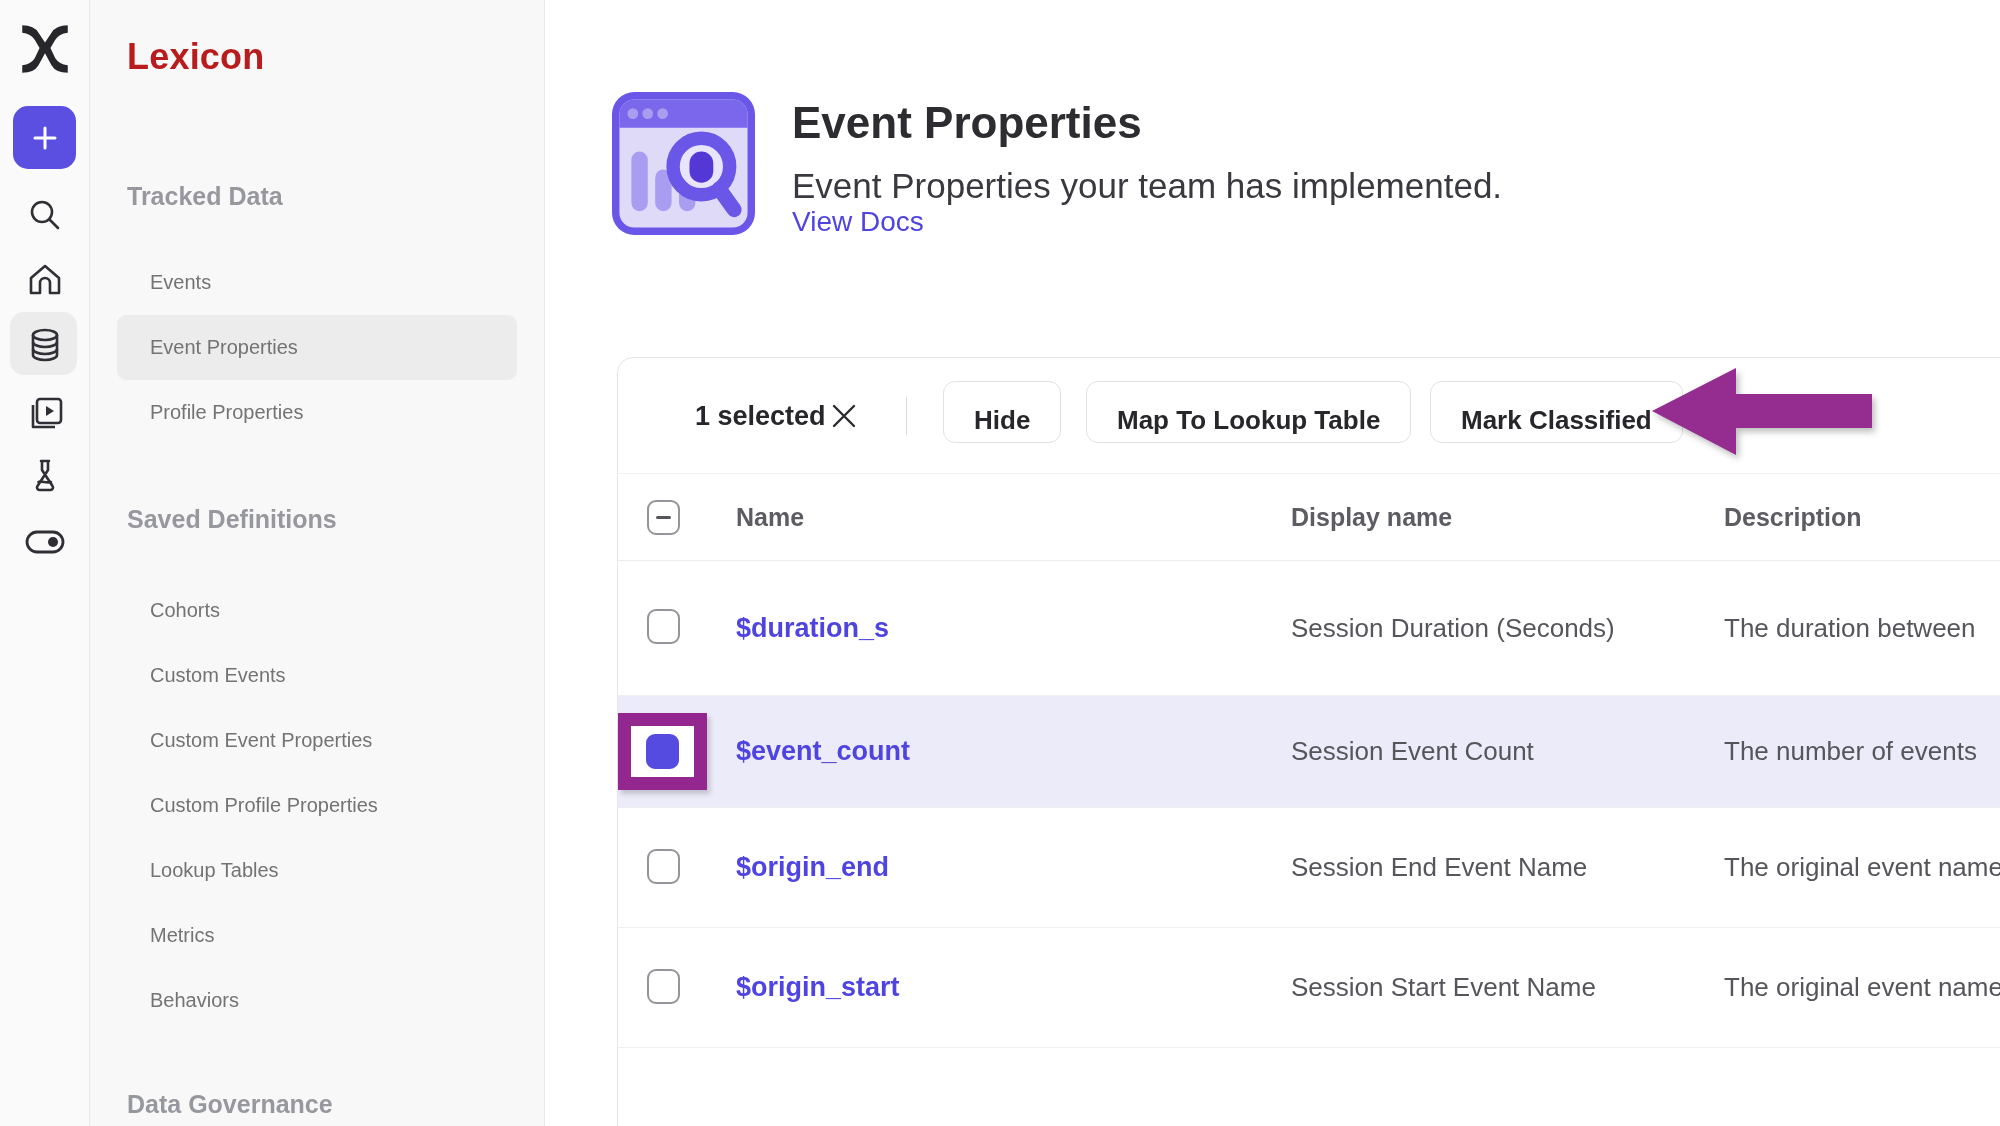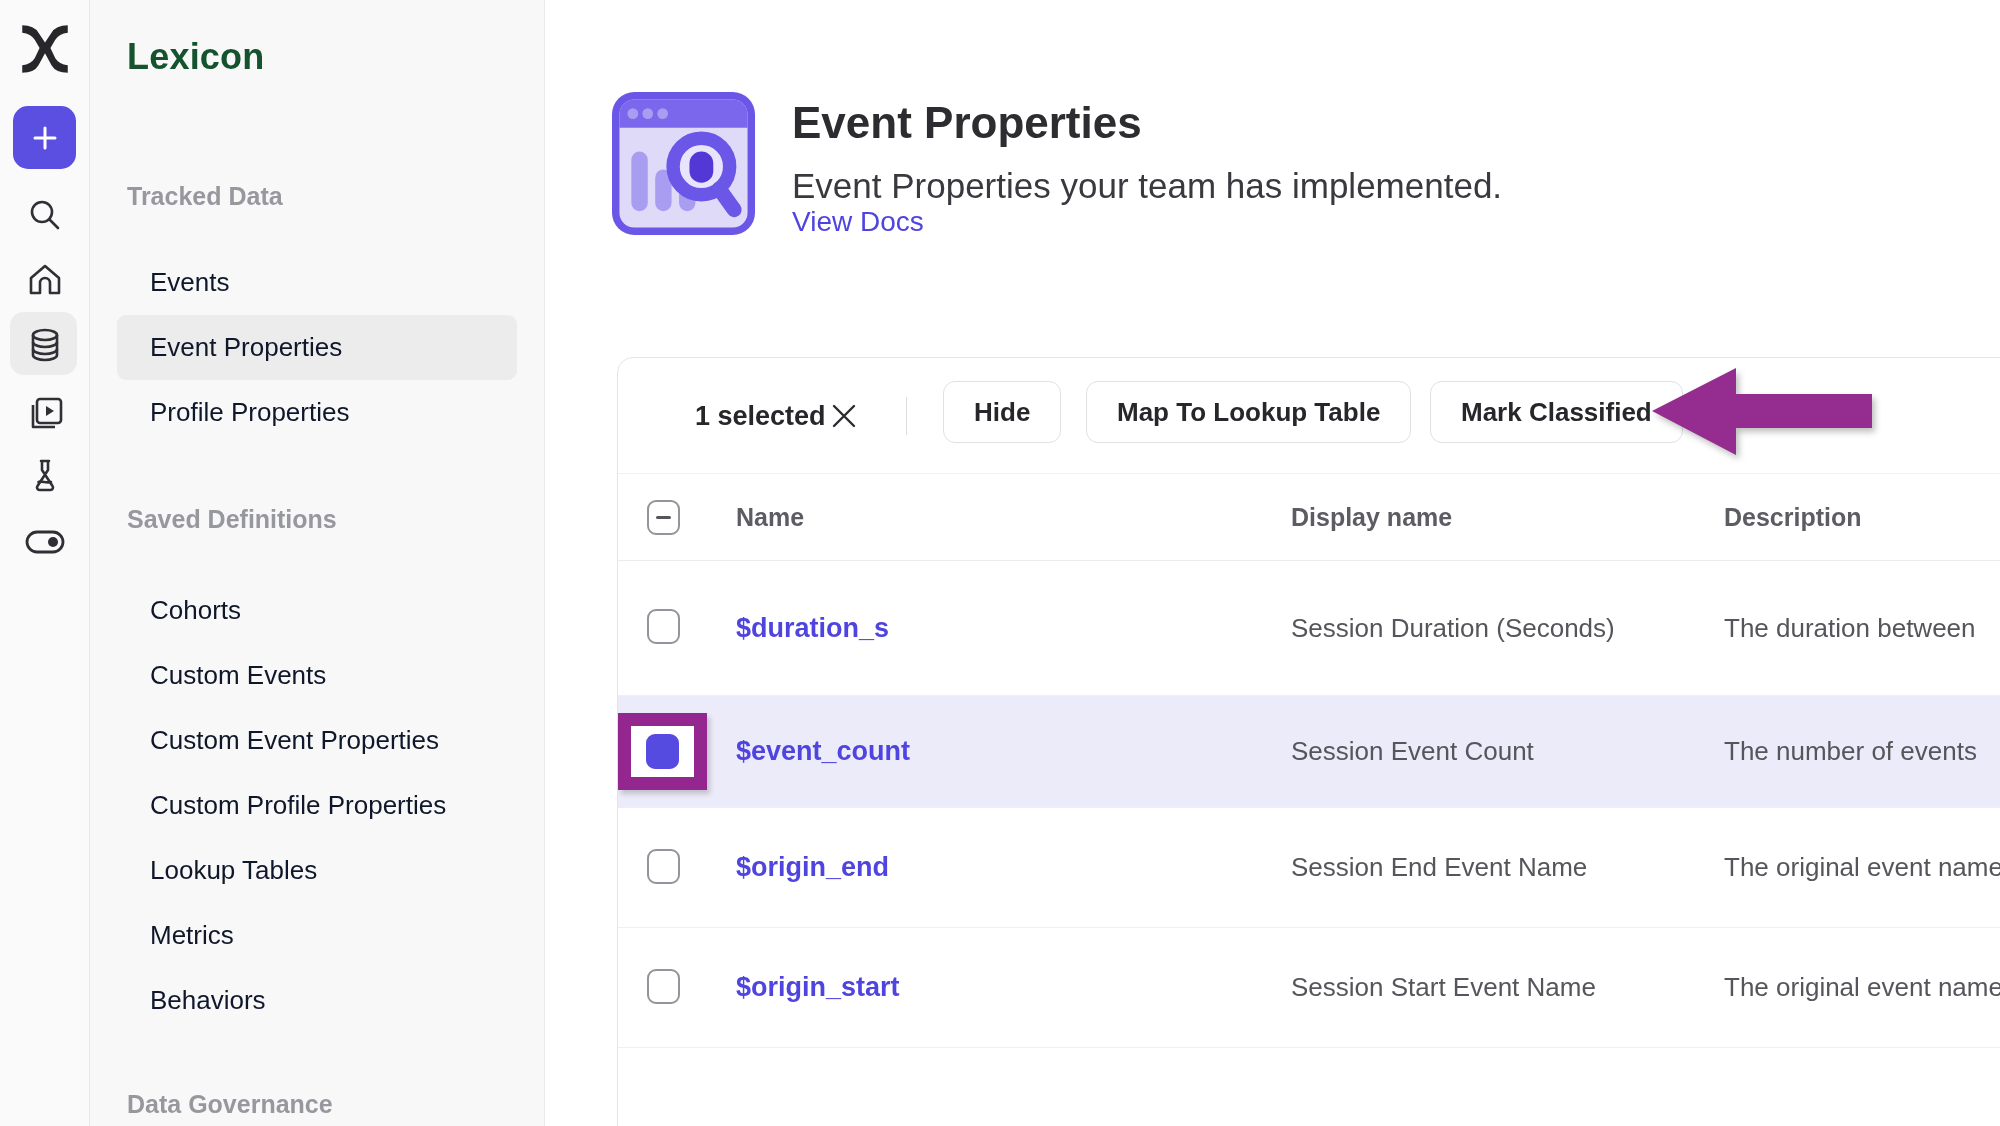--- a/index.html
+++ b/index.html
@@ -11,42 +11,42 @@
   .rail .icon-slot { position:absolute; left:0; width:90px; display:flex; justify-content:center; }
   .logo-slot { top:24px; }
   .plus-btn { position:absolute; left:13px; top:106px; width:63px; height:63px; background:#5a4fe0; border-radius:15px; display:flex; align-items:center; justify-content:center; }
   .plus-btn svg { display:block; }
   .rail-ic { position:absolute; left:0; width:90px; display:flex; justify-content:center; }
   .ic-search { top:196px; } .ic-home { top:261px; } .ic-db { top:327px; } .ic-media { top:393px; } .ic-flask { top:456px; } .ic-toggle { top:528px; }
   .db-pill { position:absolute; left:10px; top:312px; width:67px; height:63px; background:#ececed; border-radius:14px; }
 
   
   .sidebar { position:absolute; left:90px; top:0; width:455px; height:1126px; background:#f8f8f8; border-right:1px solid #e9e9ea; z-index:4; }
-  .sidebar-title { position:absolute; left:37px; top:36px; font-size:36px; font-weight:700; color:#14532d; letter-spacing:.2px; }
+  .sidebar-title { position:absolute; left:37px; top:36px; font-size:36px; font-weight:700; color:#b91c1c; letter-spacing:.2px; }
   .sb-section-header { position:absolute; left:37px; font-size:25px; font-weight:700; color:#97979e; }
   .sb-items { position:absolute; left:27px; width:400px; }
-  .sb-item { height:65px; line-height:65px; padding-left:33px; font-size:26px; color:#0f172a; border-radius:9px; cursor:pointer; white-space:nowrap; }
+  .sb-item { height:65px; line-height:65px; padding-left:33px; font-size:20px; color:#737373; border-radius:9px; cursor:pointer; white-space:nowrap; }
   .sb-item.active { background:#ececed; }
   .hdr-1 { top:182px;text-align:center; } .list-1 { top:250px; }
   .hdr-2 { top:505px; } .list-2 { top:578px; }
   .hdr-3 { top:1090px;text-align:right; }
 
   
   .app-icon { position:absolute; left:612px; top:92px; width:143px; height:143px; }
   .page-title { position:absolute; left:792px; top:98px; font-size:44px; font-weight:700; color:#2c2c31; }
   .page-sub { position:absolute; left:792px; top:166px; font-size:35px; color:#39393f; }
   .page-link { position:absolute; left:792px; top:206px; font-size:28px; font-weight:500; color:#4f44e0; cursor:pointer; }
 
   
   .card { position:absolute; left:617px; top:357px; width:1430px; height:810px; background:#fff; border:1px solid #e5e5e7; border-radius:16px 16px 0 0; }
   .toolbar { position:relative; height:116px; border-bottom:1px solid #f1f1f2; }
   .sel-label { position:absolute; left:77px; top:0; height:116px; line-height:116px; font-size:27px; font-weight:600; color:#26262b; }
   .sel-close { position:absolute; left:212px; top:44px; width:28px; height:28px; cursor:pointer; }
   .vdivider { position:absolute; left:288px; top:39px; width:1px; height:38px; background:#dcdcdf; }
-  .tb-btn { position:absolute; top:23px; height:62px; background:#fff; border:1px solid #e1e1e4; border-radius:12px; font-size:26px; font-weight:600; color:#26262b; text-align:center; line-height:60px; padding:0 30px; cursor:pointer; white-space:nowrap; font-family:"Liberation Sans", sans-serif; }
+  .tb-btn { position:absolute; top:23px; height:62px; background:#fff; border:1px solid #e1e1e4; border-radius:12px; font-size:26px; font-weight:600; color:#26262b; text-align:center; line-height:60px; padding:8px 30px; cursor:pointer; white-space:nowrap; font-family:"Liberation Sans", sans-serif; }
   .tb-btn:nth-of-type(1) { left:325px; }
   .tb-btn:nth-of-type(2) { left:468px; }
   .tb-btn:nth-of-type(3) { left:812px; }
 
   
   .thead { position:relative; height:87px; border-bottom:1px solid #ededee; }
   .th { position:absolute; top:0; height:87px; line-height:87px; font-size:25px; font-weight:600; color:#5c5c62; }
   .col-name { left:118px; } .col-display { left:673px; } .col-desc { left:1106px; }
   .cbx { width:33px; height:35px; border:2px solid #94949a; border-radius:9px; background:#fff; display:flex; align-items:center; justify-content:center; cursor:pointer; }
   .thead .cbx { position:absolute; left:29px; top:26px; }

